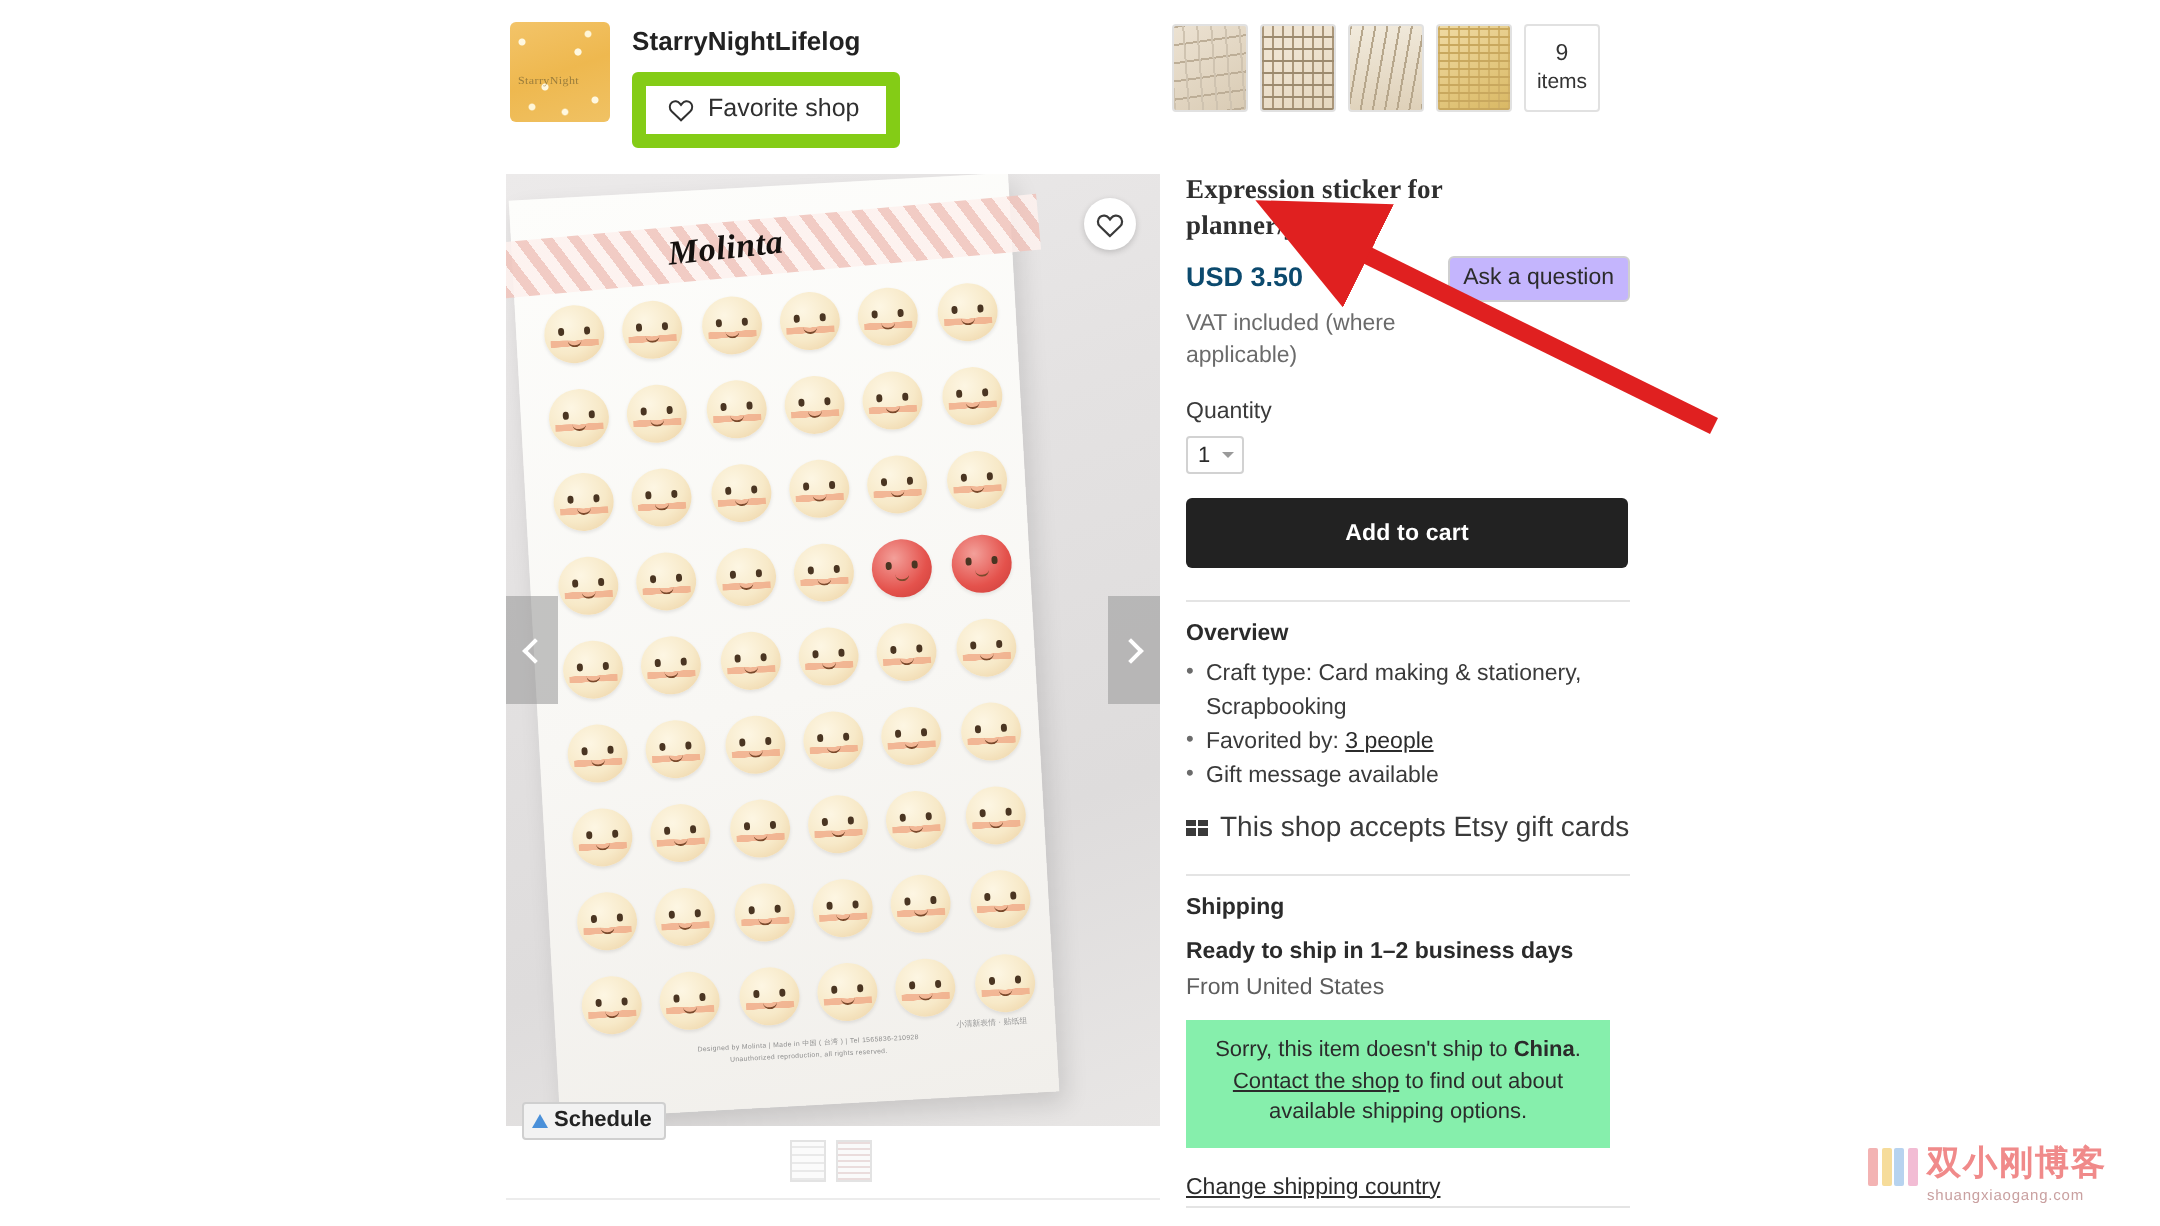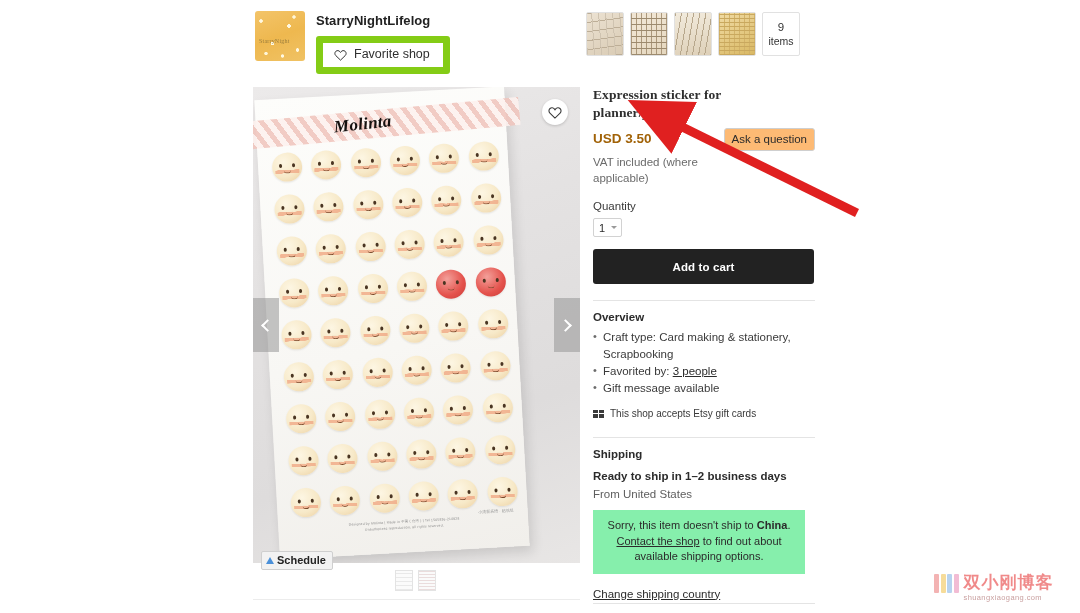--- a/index.html
+++ b/index.html
@@ -287,27 +287,27 @@
     font-size: 13.5px;
     color: #2f2f2f;
     line-height: 18px;
     margin: 0 0 8px 0;
     letter-spacing: .1px;
   }
   .price-row { display: flex; align-items: flex-start; justify-content: space-between; }
   .price {
     font-size: 13.5px;
     font-weight: bold;
-    color: #a16207;
+    color: #0c4a6e;
     line-height: 17px;
   }
   .ask-btn {
     border: 1px solid #cfcfcf;
     border-radius: 3px;
-    background: #fdba74;
+    background: #c4b5fd;
     font-size: 11.5px;
     color: #2b2b2b;
     padding: 3px 7px 4px;
     cursor: pointer;
     line-height: 14px;
     white-space: nowrap;
     margin-top: -2px;
   }
   .vat {
     font-size: 11.5px;
@@ -374,21 +374,21 @@
   }
   .ov-list li::before {
     content: "•";
     position: absolute; left: 0; top: -1px;
     color: #6b6b6b; font-size: 11px;
   }
   .ov-link { text-decoration: underline; color: #2b2b2b; cursor: pointer; }
   .giftcard-row {
     display: flex; align-items: center; gap: 6px;
     margin-top: 9px;
-    font-size: 10px; color: #3a3a3a;
+    font-size: 14px; color: #3a3a3a;
     line-height: 15px;
   }
   .gc-ico {
     width: 11px; height: 8px;
     display:grid; grid-template-columns:1fr 1fr; grid-template-rows:1fr 1fr;
     gap:1px;
   }
   .gc-ico i { background:#3a3a3a; display:block; }
 
   .ship-ready {

